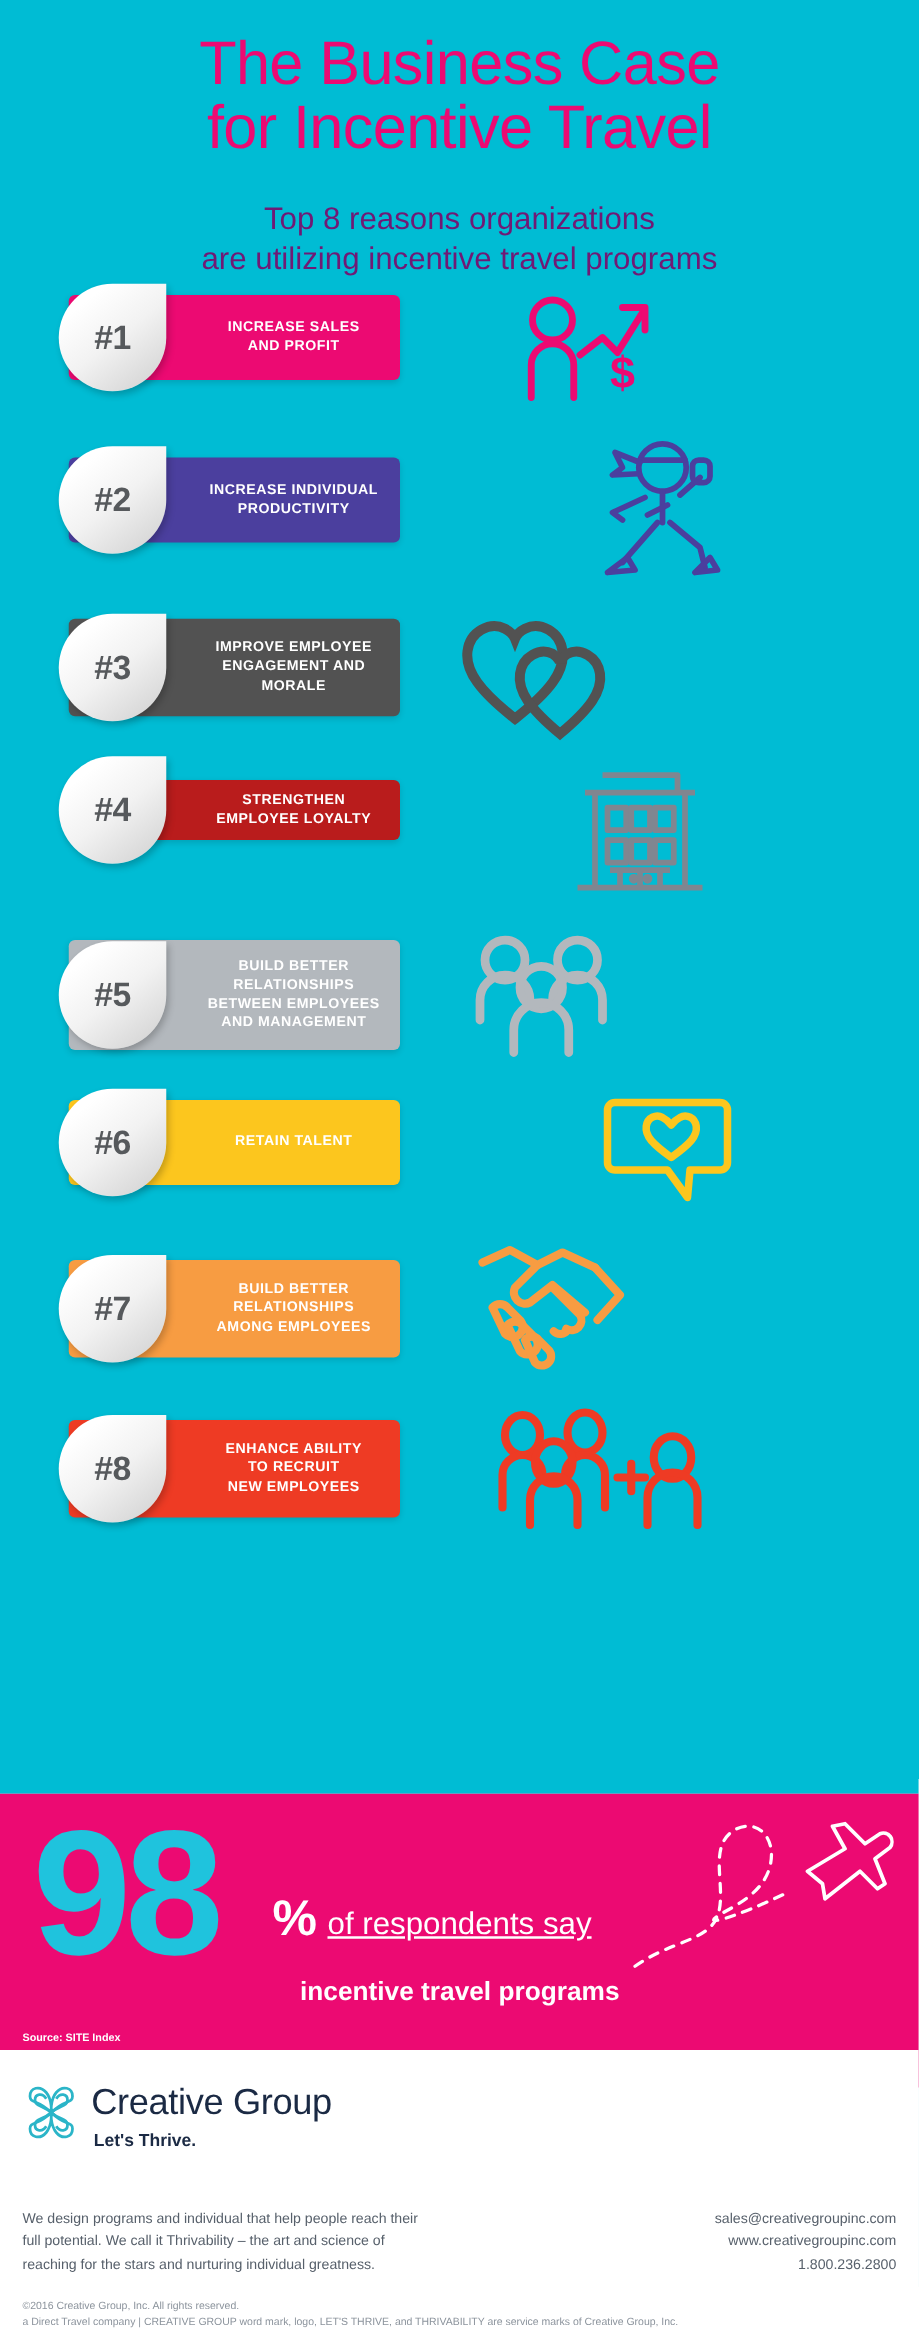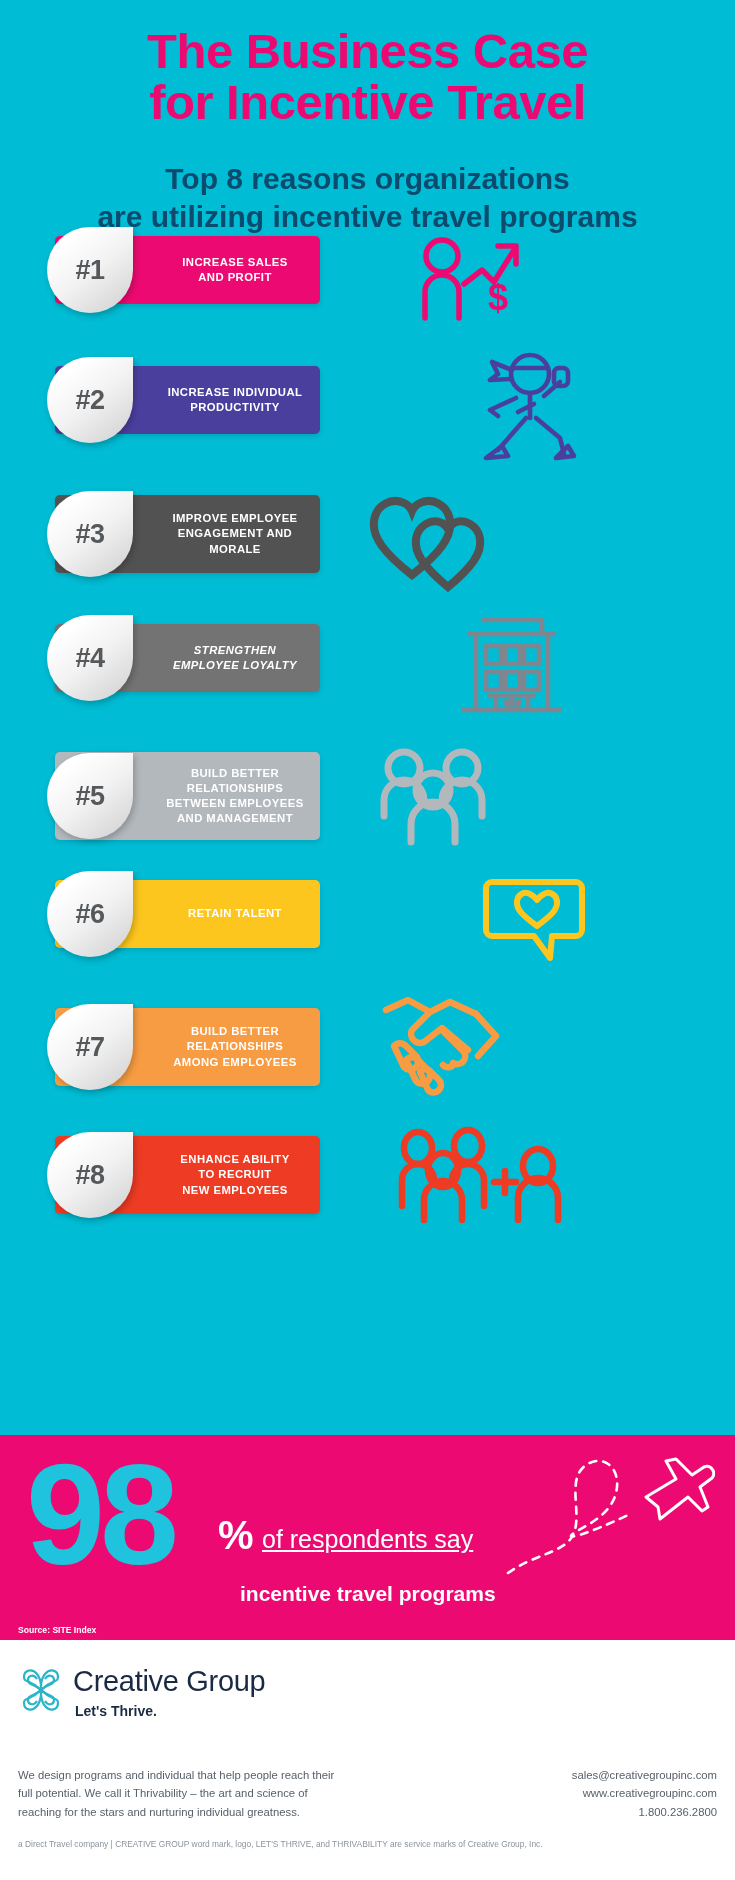--- a/index.html
+++ b/index.html
@@ -13,32 +13,32 @@
 
   
   .teal-body {
     position:absolute; left:0; top:0; width:735px; height:1435px;
     background:#00bcd4;
   }
   .title {
     position:absolute; left:0; top:26px; width:735px;
     text-align:center;
     color:#ec0a72;
-    font-weight:bold;
+    font-weight:normal;
     font-size:49px;
     line-height:1.04;
     letter-spacing:-0.5px;
   }
   .subtitle {
     position:absolute; left:0; top:160px; width:735px;
     text-align:center;
-    color:#0c4a6e;
-    font-size:30px;
+    color:#701a75;
+    font-size:25px;
     line-height:1.27;
-    font-weight:700;
+    font-weight:400;
   }
 
   
   .rows { position:absolute; left:0; top:236px; width:735px; }
   .row { position:relative; width:735px; }
 
   .bar-wrap { position:absolute; left:55px; top:0; }
   .bar {
     position:relative;
     width:265px;
@@ -233,21 +233,21 @@
             <g fill="none" stroke="#525252" stroke-width="8">
               <path d="M46 88 C18 66 6 50 8 34 C10 18 26 10 38 16 C44 19 46 24 46 24 C46 24 48 19 54 16 C66 10 82 18 84 34 C86 50 74 66 46 88 Z"></path>
               <path d="M82 100 C58 80 48 66 50 52 C52 38 66 31 76 36 C81 39 82 43 82 43 C82 43 83 39 88 36 C98 31 112 38 114 52 C116 66 106 80 82 100 Z"></path>
             </g>
           </svg>
         </div>
       </div>
 
       <div class="row" style="height:128px;">
         <div class="bar-wrap" style="top:0;">
-          <div class="bar" style="height:68px; background:#737373;font-style:italic;">
+          <div class="bar" style="height:48px; background:#b91c1c;">
             <div class="bar-label">
               <div>STRENGTHEN</div>
               <div>EMPLOYEE LOYALTY</div>
             </div>
           </div>
           <div class="num-circle flat-tr">#4</div>
         </div>
         <div class="icon-slot" style="left:452px; top:-20px;">
           <svg width="120" height="125" viewBox="0 0 120 125">
             <g fill="none" stroke="#808690" stroke-width="4.6" stroke-linejoin="round">
@@ -415,17 +415,18 @@
 
     <div class="foot-body">We design programs and individual that help people reach their full potential. We call it Thrivability – the art and science of reaching for the stars and nurturing individual greatness.</div>
 
     <div class="foot-contact">
       <div>sales@creativegroupinc.com</div>
       <div>www.creativegroupinc.com</div>
       <div>1.800.236.2800</div>
     </div>
 
     <div class="foot-legal">
+      <div>©2016 Creative Group, Inc. All rights reserved.</div>
       <div>a Direct Travel company | CREATIVE GROUP word mark, logo, LET'S THRIVE, and THRIVABILITY are service marks of Creative Group, Inc.</div>
     </div>
   </div>
 
 </div>
 
 </body></html>

